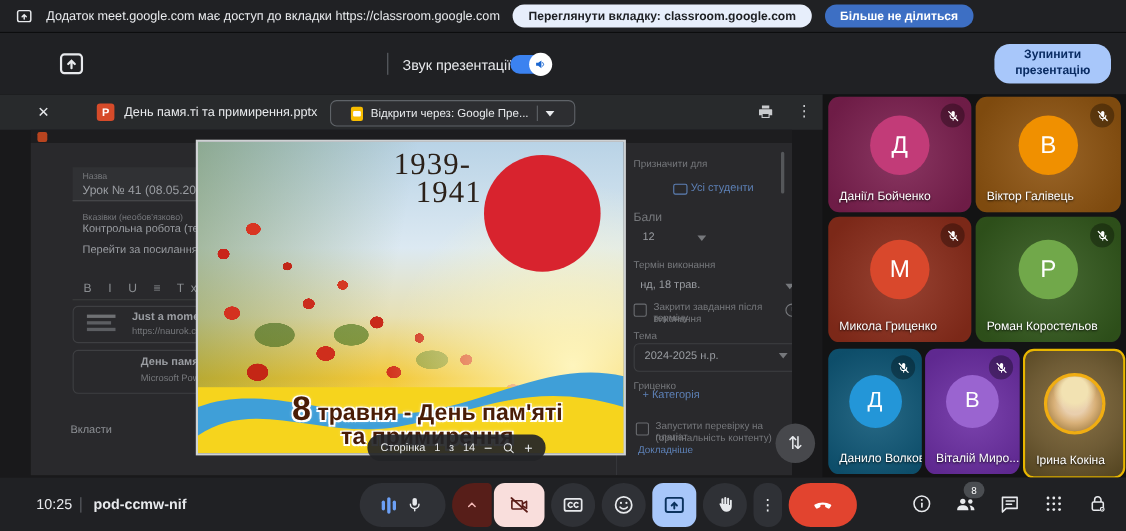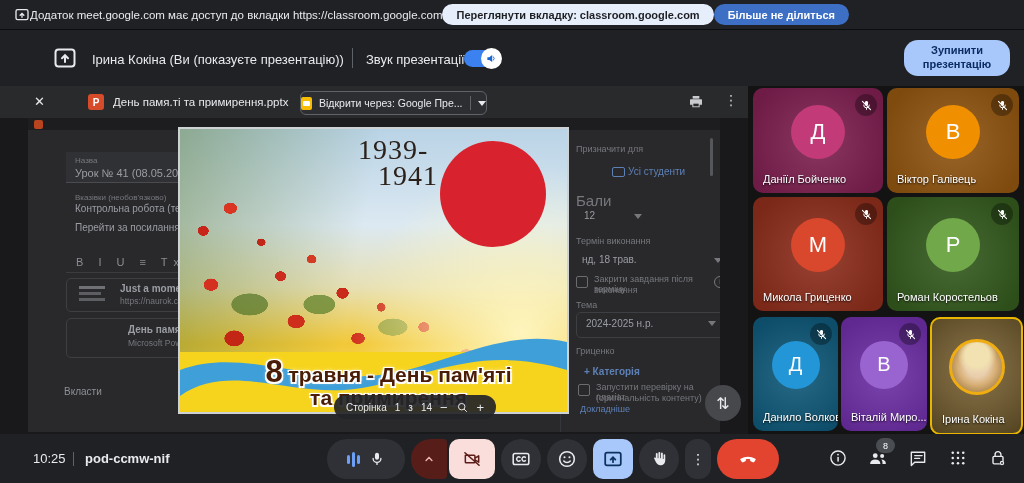--- a/index.html
+++ b/index.html
@@ -3,21 +3,21 @@
 <meta charset="utf-8">
 <style>
   html,body{margin:0;padding:0;background:#000;}
   .app{position:relative;width:1024px;height:483px;overflow:hidden;background:#131314;
        font-family:"Liberation Sans",sans-serif;color:#e8eaed;}
   .abs{position:absolute;}
   svg{display:block;}
 
   
   .banner{position:absolute;top:0;left:0;width:1024px;height:30px;background:#202124;
-          border-bottom:1px solid #0c0d0e;display:flex;align-items:center;padding-left:14px;box-sizing:border-box;}
+          border-bottom:1px solid #0c0d0e;display:flex;align-items:center;gap:12px;padding-left:14px;box-sizing:border-box;}
   .banner-text{font-size:11.5px;color:#e8eaed;}
   .pill{border:none;border-radius:13px;height:21px;padding:0 14px;font-size:11px;cursor:pointer;
         font-family:"Liberation Sans",sans-serif;white-space:nowrap;}
   .pill.blue{background:#3d6fc4;color:#fff;font-weight:bold;}
   .pill.light{background:#e7eefb;color:#1d1f23;font-weight:bold;}
 
   
   .present-bar{position:absolute;top:30px;left:0;width:1024px;height:56px;background:#202124;
                border-bottom:1px solid #0c0d0e;}
   .pb-icon{left:52px;top:16px;width:26px;height:24px;}
@@ -33,21 +33,21 @@
 
   
   .main{position:absolute;top:86px;left:0;width:1024px;height:348px;}
   .viewer{position:absolute;left:0;top:0;width:748px;height:348px;background:#19191b;}
   .v-header{position:absolute;left:0;top:0;width:748px;height:32px;background:#282a2c;}
   .v-close{left:34px;top:8px;font-size:13px;color:#e8eaed;cursor:pointer;}
   .p-file{left:88px;top:8px;width:16px;height:16px;background:#d64b2a;border-radius:3px;color:#fff;
           font-size:10px;font-weight:bold;display:flex;align-items:center;justify-content:center;}
   .v-filename{left:113px;top:10px;font-size:11.5px;color:#e8eaed;}
   .openwith{left:300px;top:5px;height:22px;border:1px solid #5f6368;border-radius:6px;background:#2d2e31;
-            display:flex;align-items:center;gap:7px;padding:0 0;cursor:pointer;}
+            display:flex;align-items:center;gap:7px;padding:0 18px;cursor:pointer;}
   .ow-text{font-size:10.5px;color:#e8eaed;}
   .ow-sep{width:1px;height:14px;background:#5f6368;}
   .caret{width:0;height:0;border-left:4px solid transparent;border-right:4px solid transparent;border-top:5px solid #e8eaed;}
   .v-print{left:688px;top:8px;cursor:pointer;}
   .v-kebab{left:724px;top:6px;font-size:14px;color:#c9cbce;cursor:pointer;letter-spacing:0;}
 
   .v-body{position:absolute;left:0;top:32px;width:748px;height:316px;}
   
   .strip{left:28px;top:0;width:692px;height:12px;background:#1d1d1f;}
   .strip-logo{left:34px;top:2px;width:9px;height:9px;background:#b8441f;border-radius:2px;}
@@ -165,21 +165,20 @@
     <button class="pill blue">Більше не ділиться</button>
   </div>
 
   <div class="present-bar">
     <span class="abs pb-icon">
       <svg width="26" height="24" viewBox="0 0 24 24">
           <rect x="2.5" y="3.5" width="19" height="17" rx="3" stroke="#e8eaed" stroke-width="2" fill="none"></rect>
           <path d="M12 16V9.5M9 12.2L12 9.2l3 3" stroke="#e8eaed" stroke-width="2" fill="none" stroke-linecap="round"></path>
         </svg>
     </span>
-    <span class="abs pb-name">Ірина Кокіна (Ви (показуєте презентацію))</span>
     <span class="abs pb-div"></span>
     <span class="abs pb-sound">Звук презентації</span>
     <span class="abs toggle">
       <span class="knob">
         <svg width="11" height="11" viewBox="0 0 16 16">
             <path d="M2 6v4h2.8L9 13V3L4.8 6z" fill="#1a66d0"></path>
             <path d="M10.8 5.5a3.4 3.4 0 010 5" stroke="#1a66d0" stroke-width="1.3" fill="none" stroke-linecap="round"></path>
           </svg>
       </span>
     </span>
@@ -245,40 +244,40 @@
 
           <span class="dim-val" style="left:36px;top:256px;color:#8d9095;">Вкласти</span>
 
           <div class="panel-div"></div>
           <div class="dim-scroll"></div>
 
           <span class="dim-label" style="left:548px;top:14px;font-size:9px;">Призначити для</span>
           <span class="dim-blue" style="left:600px;top:36px;">Усі студенти</span>
           <span style="position:absolute;left:584px;top:37px;width:11px;height:8px;border:1.5px solid #5d80b6;border-radius:2px;"></span>
 
-          <span class="dim-label" style="left:548px;top:62px;font-size:15px;">Бали</span>
+          <span class="dim-label" style="left:548px;top:62px;font-size:11px;">Бали</span>
           <span class="dim-val" style="left:556px;top:80px;">12</span>
           <span class="caret" style="position:absolute;left:606px;top:84px;border-top-color:#76787c;"></span>
 
           <span class="dim-label" style="left:548px;top:106px;font-size:9px;">Термін виконання</span>
           <span class="dim-val" style="left:554px;top:124px;">нд, 18 трав.</span>
           <span class="caret" style="position:absolute;left:686px;top:128px;border-top-color:#76787c;"></span>
 
           <div class="dim-check" style="left:548px;top:146px;"></div>
           <span class="dim-label" style="left:566px;top:144px;font-size:9px;">Закрити завдання після терміну</span>
           <span class="dim-label" style="left:566px;top:155px;font-size:9px;">виконання</span>
           <span style="position:absolute;left:686px;top:146px;width:10px;height:10px;border:1.3px solid #76787c;border-radius:50%;color:#76787c;font-size:7px;text-align:center;line-height:10px;">i</span>
 
           <span class="dim-label" style="left:548px;top:170px;font-size:9px;">Тема</span>
           <div class="dim-box" style="left:548px;top:182px;width:152px;height:24px;"></div>
           <span class="dim-val" style="left:558px;top:188px;">2024-2025 н.р.</span>
           <span class="caret" style="position:absolute;left:680px;top:191px;border-top-color:#76787c;"></span>
 
           <span class="dim-label" style="left:548px;top:216px;font-size:9px;">Гриценко</span>
-          <span class="dim-blue" style="left:556px;top:236px;font-weight:bold;">+  Категорія</span>
+          <span class="dim-blue" style="left:556px;top:224px;">+  Категорія</span>
 
           <div class="dim-check" style="left:550px;top:254px;"></div>
           <span class="dim-label" style="left:568px;top:252px;font-size:9px;">Запустити перевірку на плагіат</span>
           <span class="dim-label" style="left:568px;top:263px;font-size:9px;">(оригінальність контенту)</span>
           <span class="dim-blue" style="left:552px;top:274px;font-size:9px;">Докладніше</span>
         </div>
 
         <div class="abs slide">
           <div class="years">
             <div>1939-</div>

